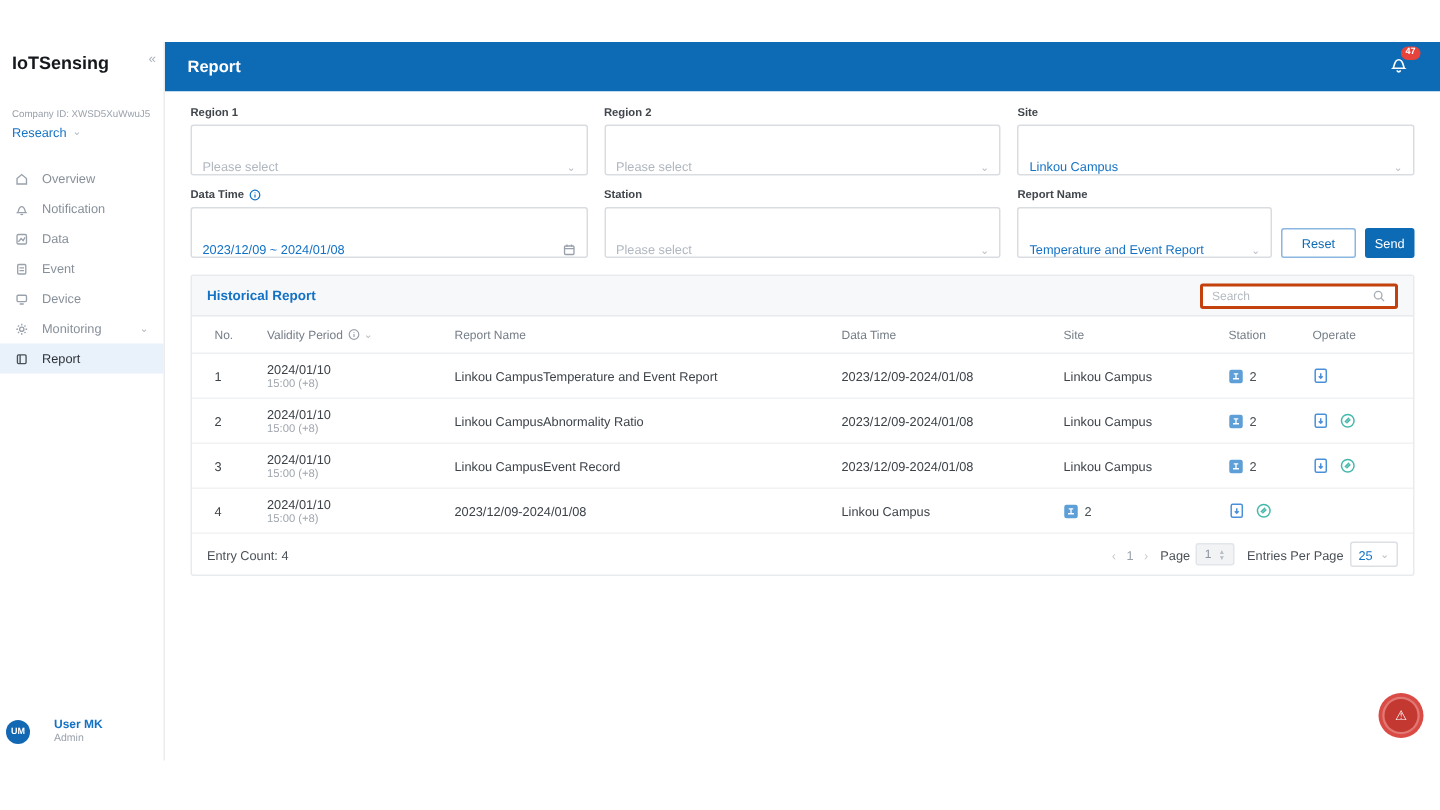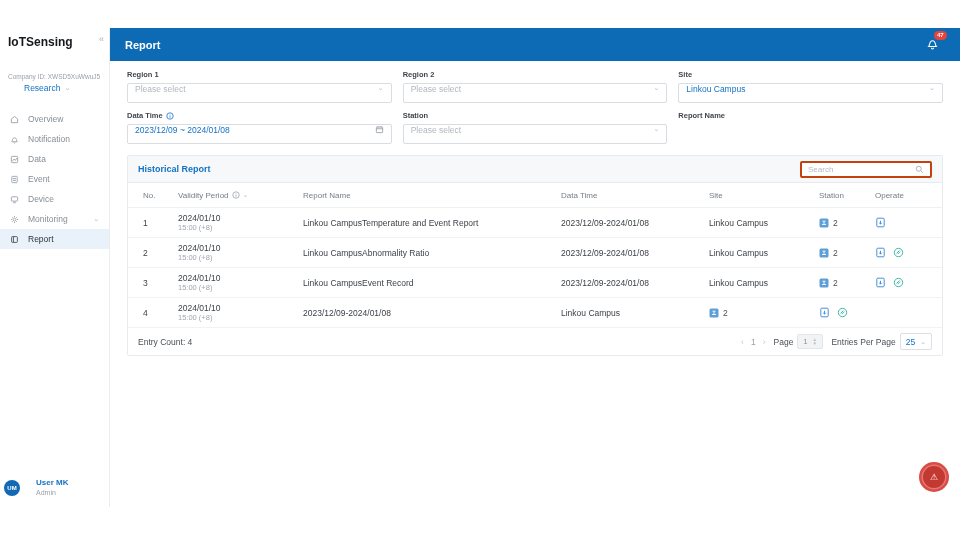--- a/index.html
+++ b/index.html
@@ -7,21 +7,21 @@
   body { position:relative; }
 
   .app { position:absolute; top:28px; left:0; width:960px; height:479px; display:flex; }
 
   
   .sidebar { width:110px; flex:0 0 110px; border-right:1px solid #ececee; position:relative; background:#fff; }
   .logo-row { padding:7px 8px 0 8px; display:flex; justify-content:space-between; align-items:flex-start; }
   .brand { font-size:12px; font-weight:bold; color:#15181c; }
   .collapse-btn { color:#aab1ba; font-size:9px; line-height:9px; margin-right:-3px; cursor:pointer; }
   .company-id { margin:24px 8px 0; font-size:6.5px; color:#9aa1ab; white-space:nowrap; }
-  .workspace { margin:3px 24px 0; font-size:8.5px; color:#1472c5; display:flex; align-items:center; gap:4px; }
+  .workspace { margin:3px 8px 0; font-size:8.5px; color:#1472c5; display:flex; align-items:center; gap:4px; }
   .menu { margin-top:16px; }
   .menu-item { height:20px; display:flex; align-items:center; gap:9px; padding:0 10px; font-size:8.5px; color:#878f99; cursor:pointer; }
   .menu-item svg { flex:0 0 auto; }
   .menu-item .spacer { flex:1; }
   .menu-item.active { background:#e9f2fb; color:#2c3137; }
   .chev-small { font-size:7px; color:#b3bac2; }
   .user-block { position:absolute; bottom:10px; left:4px; display:flex; align-items:center; gap:16px; }
   .avatar { width:16px; height:16px; border-radius:50%; background:#1368b4; color:#fff; font-size:6px; font-weight:bold; display:flex; align-items:center; justify-content:center; }
   .user-name { font-size:8px; font-weight:bold; color:#1472c5; line-height:10px; }
   .user-role { font-size:7px; color:#9aa1ab; line-height:9px; }
@@ -30,21 +30,21 @@
   .main { flex:1; display:flex; flex-direction:column; background:#fff; }
   .topbar { height:33px; background:#0d6bb5; display:flex; align-items:center; justify-content:space-between; padding:0 15px; }
   .page-title { color:#fff; font-size:11px; font-weight:bold; }
   .bell-wrap { position:relative; cursor:pointer; margin-right:6px; }
   .badge { position:absolute; top:-5px; left:8px; background:#e5433c; color:#fff; font-size:6px; font-weight:bold; border-radius:6px; padding:1px 3px; line-height:7px; }
 
   
   .filters { padding:9px 17px 11px; display:flex; flex-direction:column; gap:8px; background:#fff; }
   .filter-row { display:grid; grid-template-columns:1fr 1fr 1fr; gap:11px; }
   .field label { display:flex; align-items:center; gap:3px; font-size:7.5px; font-weight:bold; color:#41464d; margin-bottom:4px; }
-  .control { height:20px; border:1px solid #d9dde2; border-radius:2px; background:#fff; display:flex; align-items:flex-start; justify-content:space-between; padding:0 7px; font-size:8.5px; cursor:pointer; }
+  .control { height:34px; border:1px solid #d9dde2; border-radius:2px; background:#fff; display:flex; align-items:flex-end; justify-content:space-between; padding:0 7px; font-size:8.5px; cursor:pointer; }
   .control .placeholder { color:#b0b7bf; }
   .control .value { color:#1472c5; }
   .chev { color:#b8bec6; font-size:7px; }
   .field-group { display:flex; gap:6px; align-items:flex-end; }
   .field-group .grow { flex:1; }
   .btn { height:20px; border-radius:2px; font-size:8.5px; font-family:inherit; cursor:pointer; }
   .btn-reset { width:50px; background:#fff; border:1px solid #8ab6e0; color:#0d6bb5; }
   .btn-send { width:33px; background:#0d6bb5; border:1px solid #0d6bb5; color:#fff; }
 
   
@@ -214,20 +214,28 @@
         </div>
         <div class="field">
           <label>Station</label>
           <div class="control">
             <span class="placeholder">Please select</span>
             <span class="chev">⌄</span>
           </div>
         </div>
         <div class="field">
           <label>Report Name</label>
+          <div class="field-group">
+            <div class="control grow">
+              <span class="value">Temperature and Event Report</span>
+              <span class="chev">⌄</span>
+            </div>
+            <button class="btn btn-reset">Reset</button>
+            <button class="btn btn-send">Send</button>
+          </div>
         </div>
       </div>
     </div>
 
     <div class="card">
       <div class="card-head">
         <div class="card-title">Historical Report</div>
         <div class="search-box">
           <input type="text" placeholder="Search" style="">
           <svg width="9" height="9" viewBox="0 0 10 10" fill="none" stroke="#a7aeb6" stroke-width="1">

